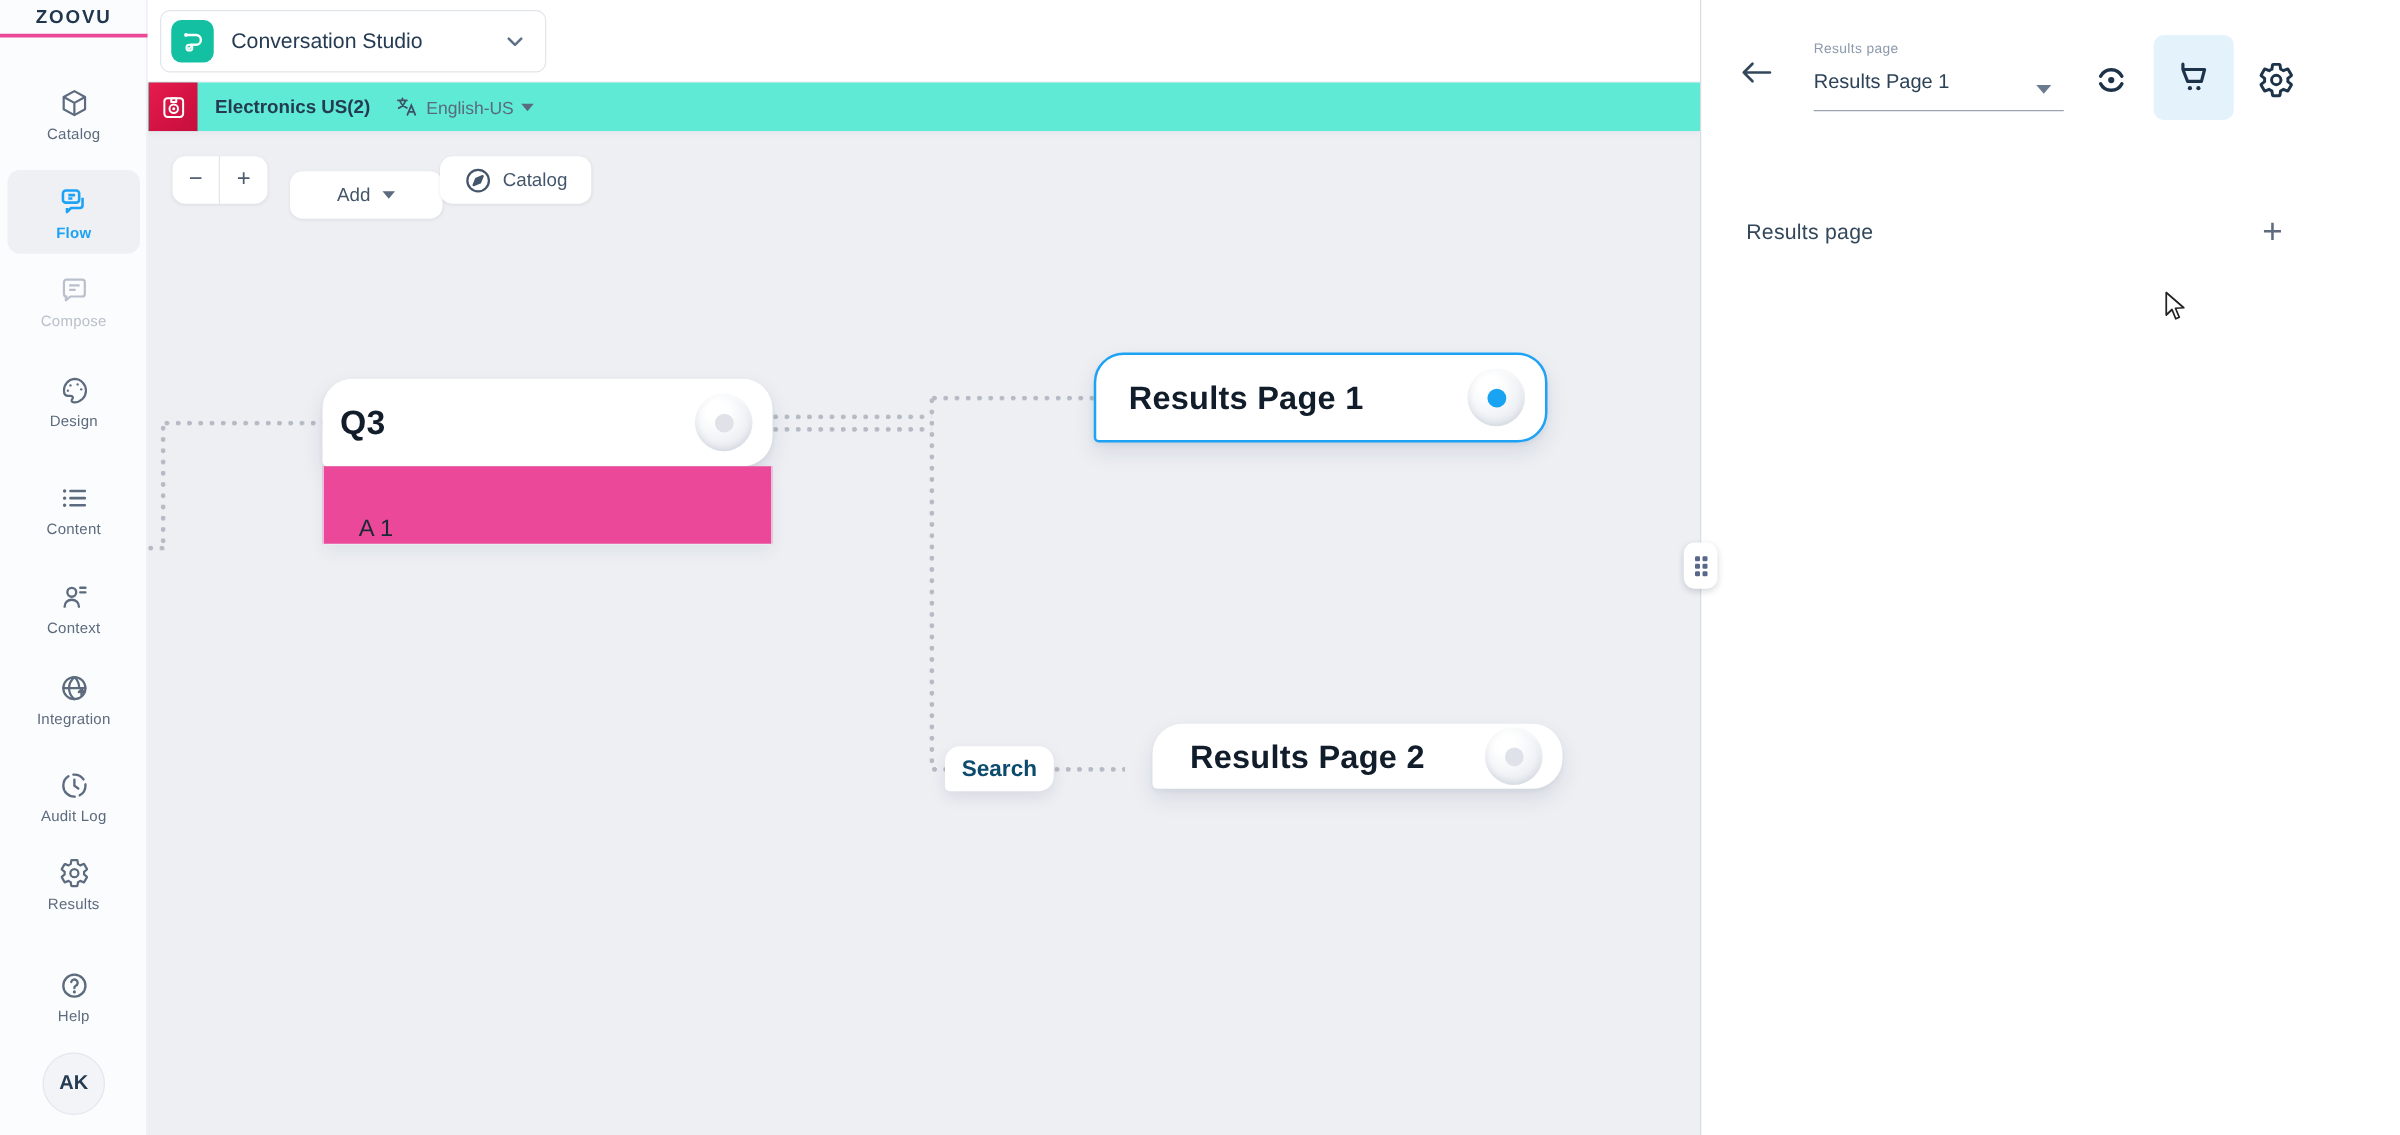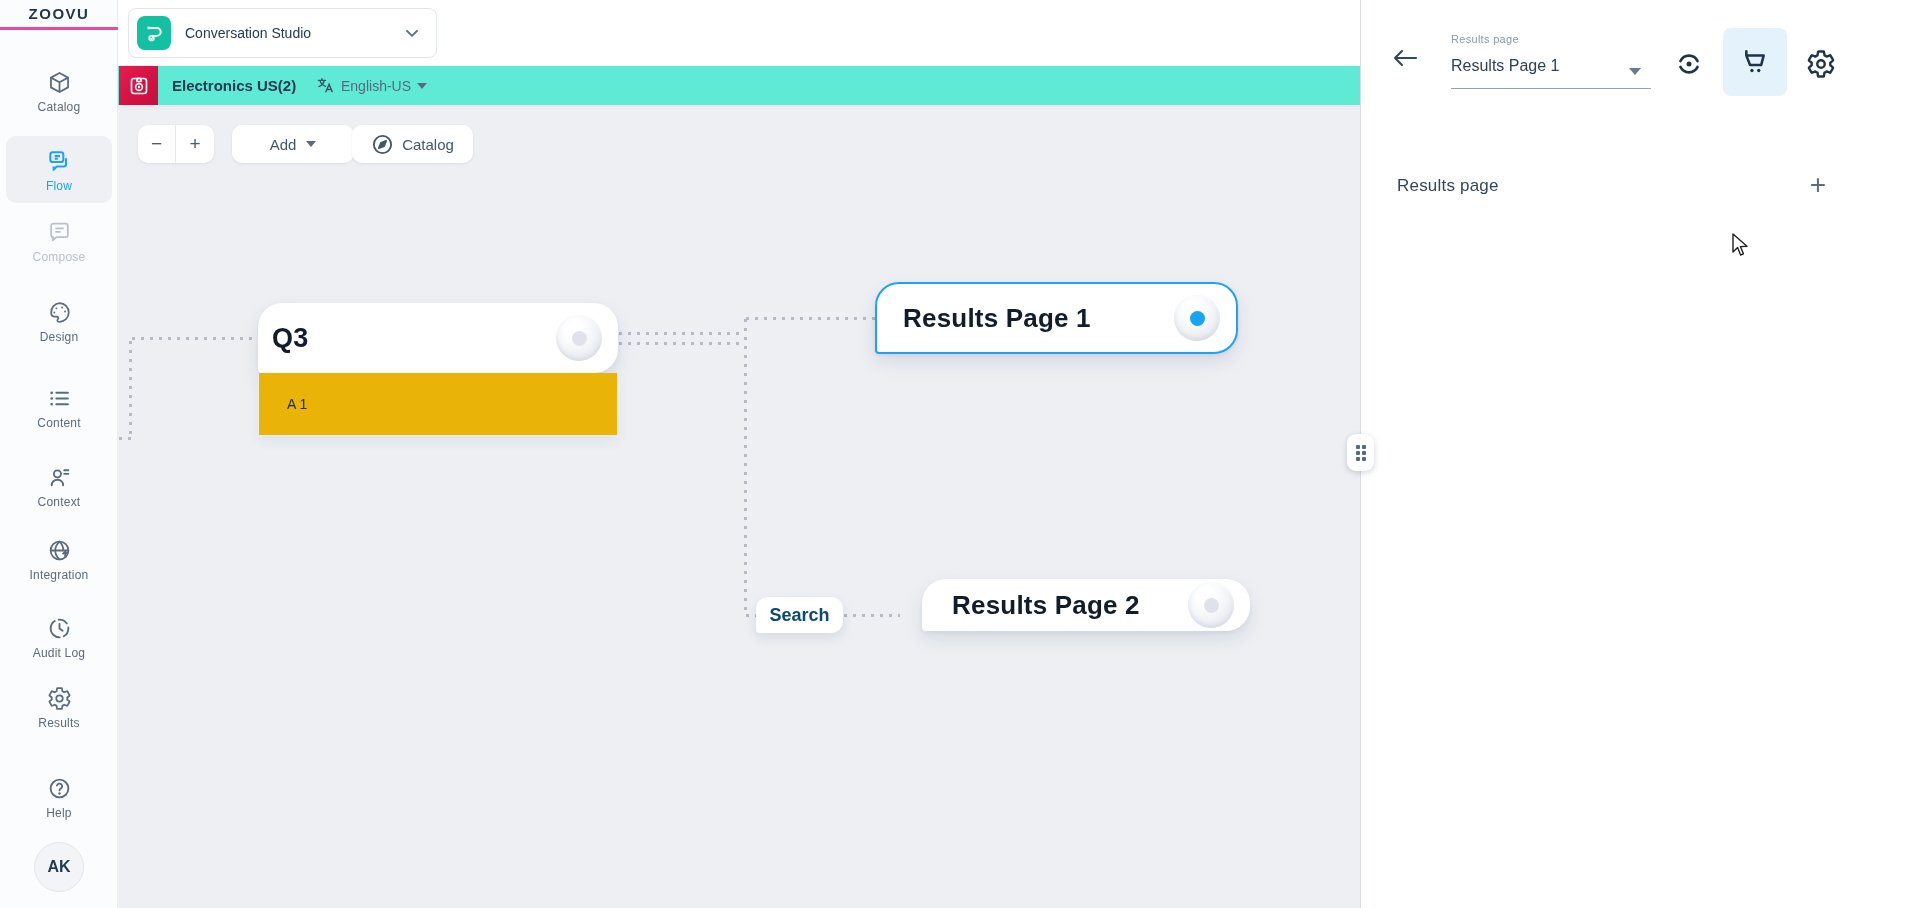--- a/index.html
+++ b/index.html
@@ -10,57 +10,57 @@
   .sidebar { position:absolute; left:0; top:0; width:118px; height:908px;
              background:#fbfcfd; border-right:1px solid #eaecef; z-index:5; }
   .logo { position:absolute; left:0; top:0; width:118px; height:30px;
           border-bottom:3px solid #ec4899; display:flex; align-items:center; justify-content:center; }
   .logo span { font-size:15px; font-weight:800; letter-spacing:1.5px; color:#21374d; }
   .nav-item { position:absolute; left:6px; width:106px; display:flex; flex-direction:column;
               align-items:center; gap:5px; cursor:pointer; }
   .nav-item .lbl { font-size:12px; color:#5d6b7e; letter-spacing:.2px; }
   .nav-item svg { stroke:#5d6b7e; }
   .nav-item.active { background:#eef0f4; border-radius:10px; padding:12px 0 10px; }
-  .nav-item.active .lbl { color:#1da2f5; }
+  .nav-item.active .lbl { color:#1da2f5;font-weight:bold; }
   .nav-item.active svg { stroke:#1da2f5; }
   .nav-item.disabled .lbl { color:#b9c0cb; }
   .nav-item.disabled svg { stroke:#b9c0cb; }
   .avatar { position:absolute; left:34px; top:842px; width:50px; height:50px; border-radius:50%;
             background:#f2f4f7; border:1px solid #e4e7eb; display:flex; align-items:center;
             justify-content:center; font-size:16px; font-weight:700; color:#243b53; cursor:pointer; }
 
   
   .topbar { position:absolute; left:118px; top:0; width:1242px; height:66px; background:#fff;
             border-bottom:1px solid #edeff2; }
   .app-switcher { position:absolute; left:10px; top:8px; width:309px; height:50px;
                   border:1px solid #e2e5ea; border-radius:8px; background:#fff; display:flex;
                   align-items:center; gap:14px; padding:0 14px 0 8px; cursor:pointer; }
   .app-ico { width:34px; height:34px; border-radius:8px; background:#14c0a2; display:flex;
              align-items:center; justify-content:center; }
-  .app-switcher .txt { font-size:14px; color:#243b53; flex:1; }
+  .app-switcher .txt { font-size:17px; color:#243b53; flex:1; }
   .subbar { position:absolute; left:118px; top:66px; width:1242px; height:39px; background:#5eead4; }
   .proj-ico { position:absolute; left:1px; top:0; width:39px; height:39px;
               background:linear-gradient(135deg,#e81c4f 0%,#d31343 55%,#c60f3d 100%);
               display:flex; align-items:center; justify-content:center; }
   .proj-name { position:absolute; left:54px; top:11px; font-size:15px; font-weight:700; color:#243b53; }
   .lang { position:absolute; left:198px; top:10px; display:flex; align-items:center; gap:6px; cursor:pointer; }
   .lang .txt { font-size:14px; color:#5a6a7c; }
   .caret { width:0; height:0; border-left:5px solid transparent; border-right:5px solid transparent;
            border-top:6px solid #5b6a7c; }
 
   
   .canvas { position:absolute; left:118px; top:105px; width:1242px; height:803px;
             background:#edeff3; overflow:hidden; box-shadow:inset 0 7px 7px -7px rgba(20,30,50,.06); }
   .tool { position:absolute; top:20px; height:38px; background:#fff; border-radius:10px;
           box-shadow:0 1px 3px rgba(20,30,50,.08); display:flex; align-items:center; cursor:pointer; }
   .zoomctl { left:20px; width:76px; padding:0; }
   .zoomctl .zbtn { width:38px; height:38px; display:flex; align-items:center; justify-content:center;
                    font-size:19px; color:#4c5b6d; }
   .zoomctl .zbtn:first-child { border-right:1px solid #e4e7ec; }
-  .addbtn { left:114px; width:122px; justify-content:center; gap:10px; font-size:15px; color:#43566b; }
+  .addbtn { left:114px; width:122px; justify-content:center; gap:10px; font-size:15px; color:#43566b;margin-top:12px; }
   .trainbtn { left:234px; width:121px; justify-content:center; gap:8px; font-size:15px; color:#43566b; }
 
   .dot-h { position:absolute; height:5px;
            background-image:radial-gradient(circle 2px at 2.5px 2.5px, #b6bac4 98%, transparent 100%);
            background-size:9px 5px; background-repeat:repeat-x; }
   .dot-v { position:absolute; width:5px;
            background-image:radial-gradient(circle 2px at 2.5px 2.5px, #b6bac4 98%, transparent 100%);
            background-size:5px 9px; background-repeat:repeat-y; }
 
   .node { position:absolute; background:#fff; border-radius:24px 24px 24px 4px;
@@ -68,23 +68,23 @@
           display:flex; align-items:center; cursor:pointer; }
   .node .title { font-weight:800; color:#111d2b; font-size:26px; letter-spacing:.2px; }
   .node.selected { border:2px solid #1da2f5; }
   .gauge { position:absolute; right:16px; top:50%; transform:translateY(-50%); width:46px; height:46px;
            border-radius:50%;
            background:radial-gradient(circle at 38% 30%, #ffffff 18%, #f2f4f7 52%, #e8ebf0 76%, #f5f6f9 100%);
            box-shadow:inset 0 -2px 5px rgba(170,180,195,.35), inset 0 2px 3px rgba(255,255,255,.95); }
   .gauge .dot { position:absolute; inset:0; margin:auto; width:15px; height:15px; border-radius:50%;
                 background:#dfe3e9; }
   .gauge.active .dot { background:#19a3f3; }
-  .ans-row { position:absolute; background:#eab308; border:1px solid #e9ecf1; border-top:none;
-             box-shadow:0 6px 12px rgba(23,43,77,.06); display:flex; align-items:center;
-             padding-left:28px; font-size:14px; color:#1b2836; cursor:pointer; }
+  .ans-row { position:absolute; background:#ec4899; border:1px solid #e9ecf1; border-top:none;
+             box-shadow:0 6px 12px rgba(23,43,77,.06); display:flex; align-items:flex-end;
+             padding-left:28px; font-size:19px; color:#1b2836; cursor:pointer; }
   .search-node { position:absolute; background:#fff; border-radius:12px 12px 12px 4px;
                  box-shadow:0 5px 12px rgba(23,43,77,.10); display:flex; align-items:center;
                  justify-content:center; font-size:18px; font-weight:800; color:#0c4a6e; cursor:pointer; }
 
   
   .divider { position:absolute; left:1360px; top:0; width:1px; height:908px; background:#d9dde3; z-index:6; }
   .grip { position:absolute; left:1347px; top:434px; width:27px; height:37px; background:#fff;
           border-radius:9px; box-shadow:0 2px 6px rgba(20,30,50,.18); z-index:7; display:flex;
           align-items:center; justify-content:center; cursor:col-resize; }
   .grip .dots { display:grid; grid-template-columns:repeat(2,4px); grid-auto-rows:4px; gap:2px; }

